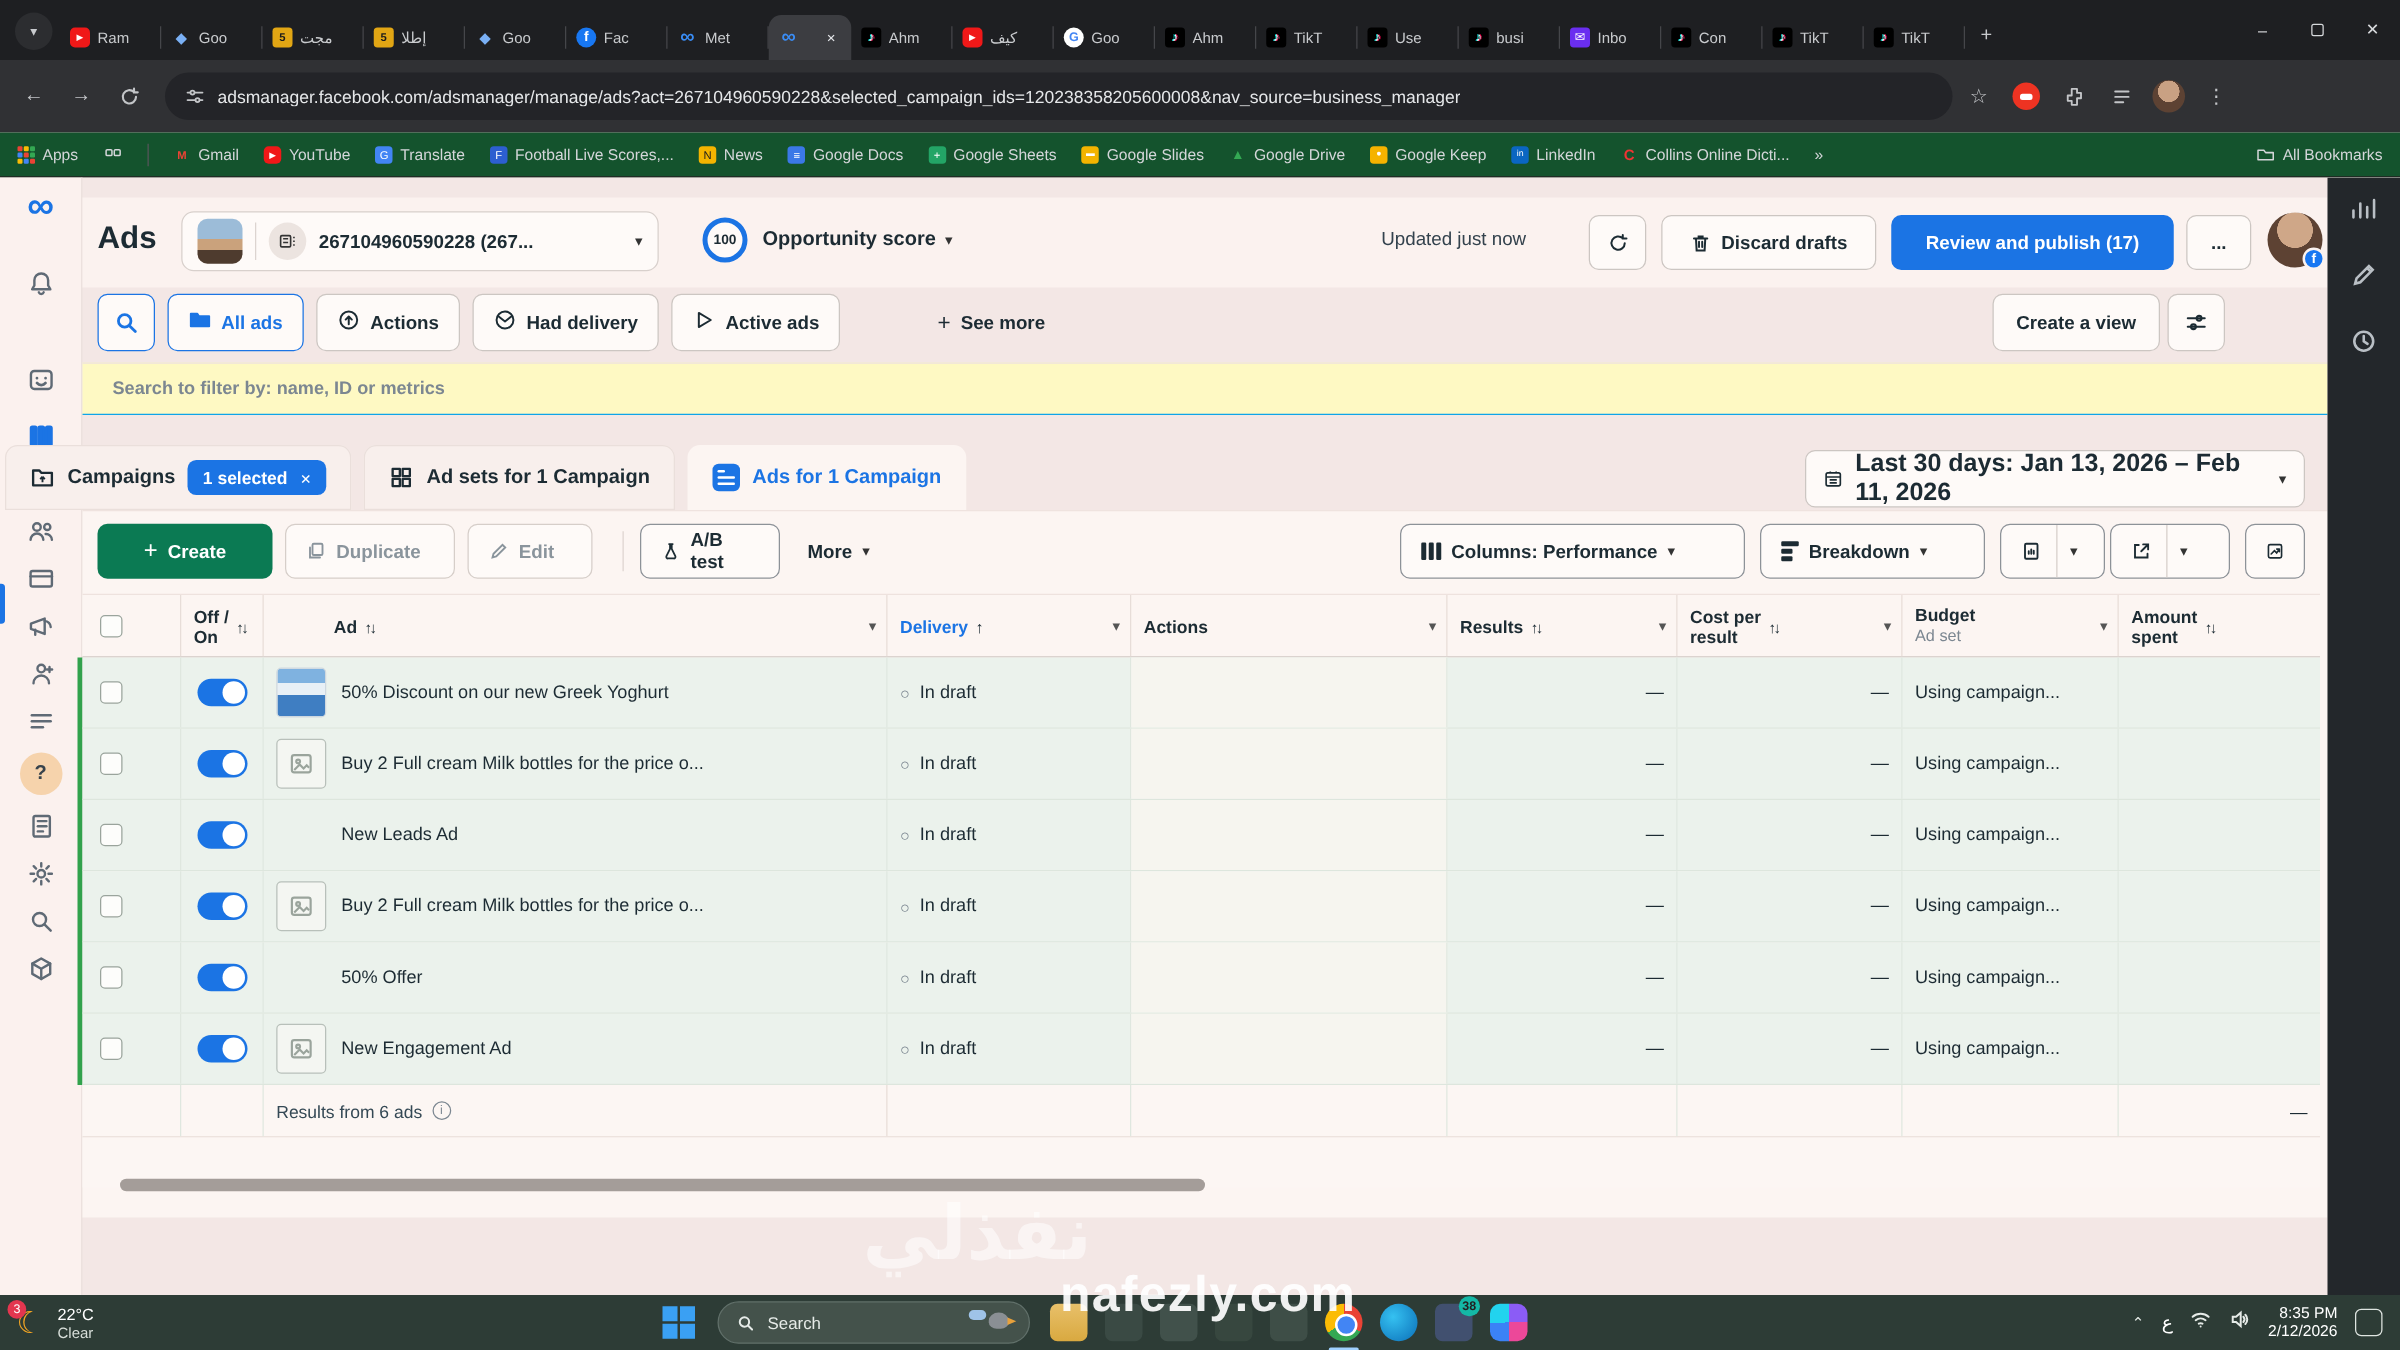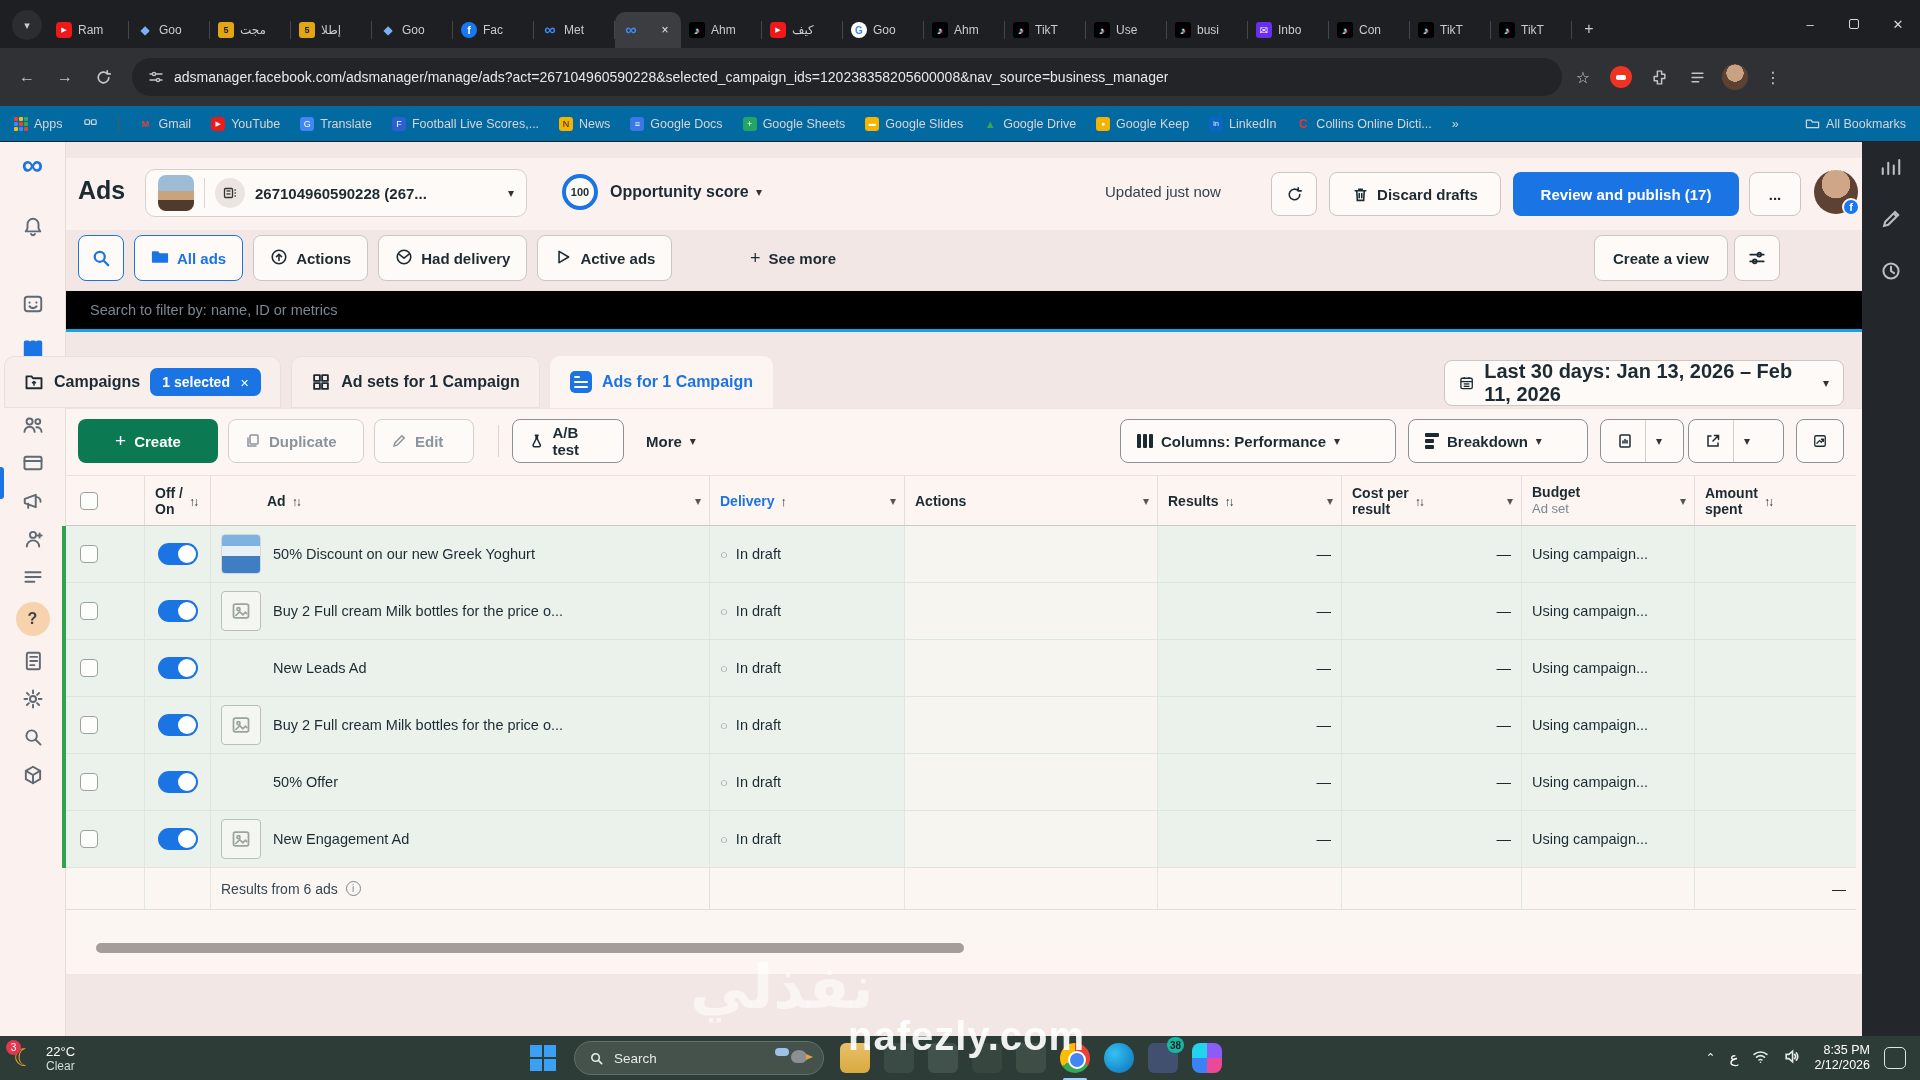--- a/index.html
+++ b/index.html
@@ -36,21 +36,21 @@
 
   
   .navbar{position:absolute;left:0;top:48px;width:1920px;height:58px;background:#303134;display:flex;align-items:center;padding:0 10px;gap:4px;}
   .navbtn{width:34px;height:34px;border-radius:50%;display:flex;align-items:center;justify-content:center;color:#c3c5c8;font-size:16px;flex:none;}
   .omnibox{height:38px;width:1430px;background:#232428;border-radius:19px;display:flex;align-items:center;padding:0 16px;gap:10px;margin-left:8px;}
   .tuneicon{width:16px;height:16px;flex:none;}
   .urltext{color:#e6e8ea;font-size:14px;white-space:nowrap;overflow:hidden;}
   .adblock{width:22px;height:22px;border-radius:50%;background:#e32;flex:none;display:flex;align-items:center;justify-content:center;}
   .adblock::before{content:"";width:10px;height:5px;background:#fff;border-radius:2px;}
   .avatar-sm{width:26px;height:26px;border-radius:50%;background:radial-gradient(circle at 50% 35%,#c9a183 0 40%,#5d4233 41% 100%);flex:none;}
-  .bookbar{position:absolute;left:0;top:106px;width:1920px;height:36px;background:#0369a1;display:flex;align-items:center;
+  .bookbar{position:absolute;left:0;top:106px;width:1920px;height:36px;background:#14532d;display:flex;align-items:center;
     padding:0 14px;gap:20px;color:#d4d6d9;font-size:12.5px;border-bottom:1px solid #222;}
   .bmk{display:flex;align-items:center;gap:6px;white-space:nowrap;}
   .bicon{width:14px;height:14px;border-radius:3px;display:flex;align-items:center;justify-content:center;font-size:9px;color:#fff;flex:none;}
   .bicon.gmail{background:transparent;color:#ea4335;font-weight:bold;}.bicon.gmail::before{content:"M";}
   .bicon.youtube{background:#f01818;border-radius:4px;}.bicon.youtube::before{content:"▶";font-size:7px;}
   .bicon.translate{background:#4285f4;}.bicon.translate::before{content:"G";}
   .bicon.football{background:#2d5fd0;}.bicon.football::before{content:"F";}
   .bicon.news{background:#f4b400;color:#1c1c1c;}.bicon.news::before{content:"N";}
   .bicon.docs{background:#3b78e7;}.bicon.docs::before{content:"≡";}
   .bicon.sheets{background:#23a566;}.bicon.sheets::before{content:"+";}
@@ -113,22 +113,22 @@
   .ftab.active{border:1px solid #1b74e4;color:#1b74e4;}
   .ftab svg{width:18px;height:18px;stroke:#1c2b33;fill:none;stroke-width:1.4;stroke-linecap:round;stroke-linejoin:round;}
   .ftab.active svg{stroke:#1b74e4;fill:#1b74e4;}
   .seemore{height:46px;display:flex;align-items:center;gap:8px;font-size:15px;font-weight:bold;padding:0 10px;}
   .seemore::before{content:"+";font-size:18px;font-weight:normal;}
   .createview{position:absolute;left:1594px;top:93px;height:46px;padding:0 18px;background:#fefaf8;border:1px solid #ccc6c2;border-radius:8px;
     display:flex;align-items:center;font-size:15px;font-weight:bold;}
   .viewset{position:absolute;left:1734px;top:93px;width:46px;height:46px;background:#fefaf8;border:1px solid #ccc6c2;border-radius:8px;
     display:flex;align-items:center;justify-content:center;}
   .viewset svg{width:18px;height:18px;stroke:#1c2b33;fill:none;stroke-width:1.5;stroke-linecap:round;}
-  .filterbar{position:absolute;left:66px;top:148px;width:1796px;height:42px;background:#000000;border-top:1px solid #eee2de;border-bottom:3px solid #0ea5e9;
-    display:flex;align-items:center;padding:0 24px;color:#7c8791;font-size:14.5px;}
+  .filterbar{position:absolute;left:66px;top:148px;width:1796px;height:42px;background:#fef9c3;border-top:1px solid #eee2de;border-bottom:1px solid #0ea5e9;
+    display:flex;align-items:center;padding:0 24px;color:#7c8791;font-size:14.5px;font-weight:bold;}
 
   
   .ltabs{position:absolute;left:4px;top:214px;display:flex;gap:10px;}
   .ltab{height:52px;border-radius:10px 10px 0 0;display:flex;align-items:center;gap:10px;padding:0 20px;
     background:#f8efec;font-size:16px;font-weight:bold;color:#1c2b33;box-shadow:0 0 0 1px #eadfdb inset;}
   .ltab.active{background:#fcf5f2;color:#1b74e4;box-shadow:none;}
   .ltab svg{width:20px;height:20px;stroke:#1c2b33;fill:none;stroke-width:1.5;stroke-linejoin:round;}
   .lticon-ads{width:22px;height:22px;border-radius:5px;background:#1b74e4;display:flex;flex-direction:column;justify-content:center;gap:3px;padding:0 4px;}
   .lticon-ads i{display:block;height:2px;background:#fff;border-radius:1px;}
   .lticon-ads i:first-child{width:6px;}

